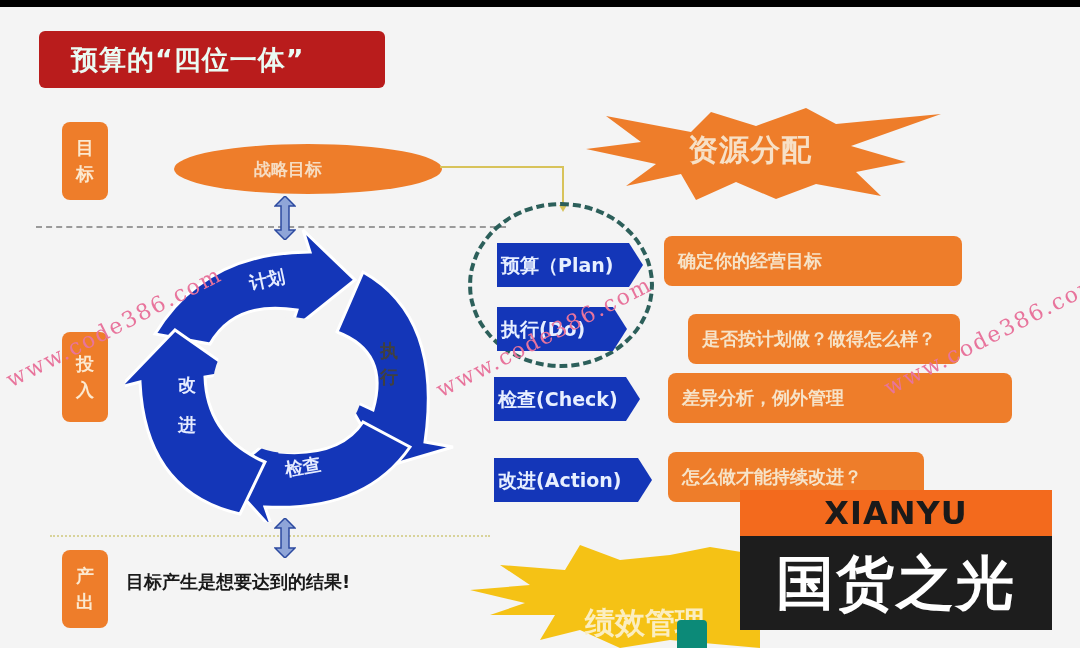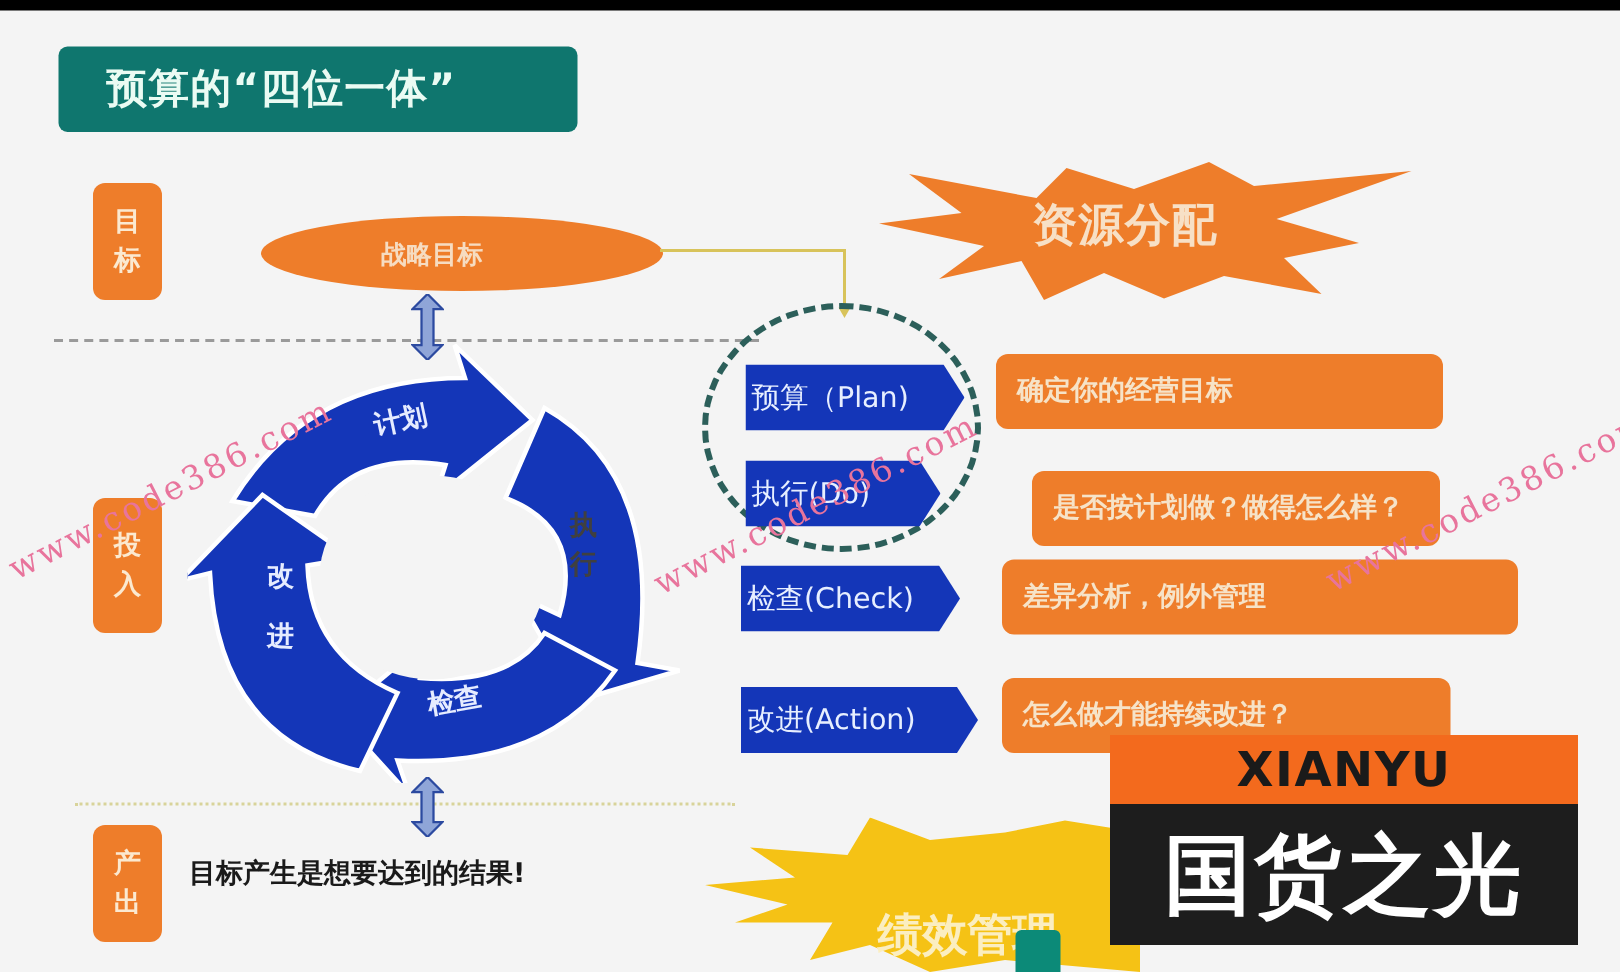--- a/index.html
+++ b/index.html
@@ -1,23 +1,23 @@
 <!DOCTYPE html>
 <html><head>
 <meta charset="utf-8">
 <style>
   html,body{margin:0;padding:0;}
   body{width:1080px;height:648px;position:relative;overflow:hidden;background:#f4f4f4;font-family:"DejaVu Sans",sans-serif;}
   .topbar{position:absolute;left:0;top:0;width:1080px;height:7px;background:#000;}
-  .title{position:absolute;left:39px;top:31px;width:346px;height:57px;background:#0f766e;border-radius:6px;color:#eafbf3;font-weight:bold;font-size:27px;line-height:57px;padding-left:32px;box-sizing:border-box;letter-spacing:1px;}
+  .title{position:absolute;left:39px;top:31px;width:346px;height:57px;background:#b91c1c;border-radius:6px;color:#eafbf3;font-weight:bold;font-size:27px;line-height:57px;padding-left:32px;box-sizing:border-box;letter-spacing:1px;}
   .tag{position:absolute;left:62px;width:46px;background:#ee7d2a;border-radius:8px;color:#fbe9d0;font-weight:bold;font-size:18px;display:flex;flex-direction:column;align-items:center;justify-content:center;line-height:26px;}
   .ellipse{position:absolute;left:174px;top:144px;width:268px;height:50px;border-radius:50%;background:#ee7d2a;color:#f6dcc1;font-weight:bold;font-size:17px;display:flex;align-items:center;justify-content:center;padding-right:40px;box-sizing:border-box;text-align:right;}
   .dash{position:absolute;height:0;border-top:2px dashed #9a9a9a;}
   .dash.y{border-top:2px dotted #d8d39a;}
-  .blue-tag{position:absolute;height:32px;color:#e7efff;font-weight:normal;font-size:19px;line-height:44px;padding-left:4px;box-sizing:border-box;}
+  .blue-tag{position:absolute;height:32px;color:#e7efff;font-weight:bold;font-size:19px;line-height:44px;padding-left:4px;box-sizing:border-box;}
   .blue-tag svg{position:absolute;left:0;top:0;}
   .blue-tag span{position:relative;}
   .obox{position:absolute;left:664px;height:50px;background:#ee7d2a;border-radius:8px;color:#f6e3c8;font-weight:bold;font-size:18px;line-height:50px;padding-left:14px;box-sizing:border-box;}
   .note{position:absolute;left:126px;top:570px;font-weight:bold;font-size:18px;color:#1a1a1a;}
   .logo{position:absolute;left:740px;top:490px;width:312px;height:140px;}
   .logo .top{position:absolute;left:0;top:0;width:312px;height:46px;background:#f36a1d;color:#1a1a1a;font-weight:bold;font-size:32px;line-height:46px;text-align:center;letter-spacing:1px;}
   .logo .bot{position:absolute;left:0;top:46px;width:312px;height:94px;background:#1d1d1d;color:#fff;font-weight:bold;font-size:58px;line-height:94px;text-align:center;letter-spacing:2px;}
   .wm{position:absolute;color:#e8749c;font-family:"DejaVu Serif",serif;font-size:22px;transform:rotate(-27deg);transform-origin:left top;white-space:nowrap;letter-spacing:2px;}
 </style>
 </head>
@@ -105,21 +105,21 @@
 <div class="blue-tag" style="left:494px;top:458px;width:158px;">
   <svg width="158" height="44">
       <polygon points="0,0 144,0 158,22 144,44 0,44" fill="#1436b8"></polygon>
     </svg>
   <span>改进(Action)</span>
 </div>
 
 <div class="obox" style="top:236px;width:298px;">确定你的经营目标</div>
 <div class="obox" style="top:314px;width:272px;margin-left:24px;">是否按计划做？做得怎么样？</div>
 <div class="obox" style="top:373px;left:668px;width:344px;">差异分析，例外管理</div>
-<div class="obox" style="top:452px;left:668px;width:299px;">怎么做才能持续改进？</div>
+<div class="obox" style="top:452px;left:668px;width:256px;">怎么做才能持续改进？</div>
 
 <div class="note">目标产生是想要达到的结果!</div>
 
 <svg style="position:absolute;left:470px;top:545px;" width="290" height="103" viewBox="0 0 290 103">
   <polygon fill="#f5c215" points="0,45 60,40 30,20 95,25 110,0 150,15 200,10 240,2 290,10 290,103 200,95 150,103 110,85 70,95 85,70 20,70 55,58"></polygon>
 </svg>
 <div style="position:absolute;left:585px;top:580px;color:#fbeec0;font-size:30px;font-weight:bold;margin-top:23px;">绩效管理</div>
 <div style="position:absolute;left:677px;top:620px;width:30px;height:28px;background:#0c8a78;border-radius:4px 4px 0 0;"></div>
 
 <div class="logo">

